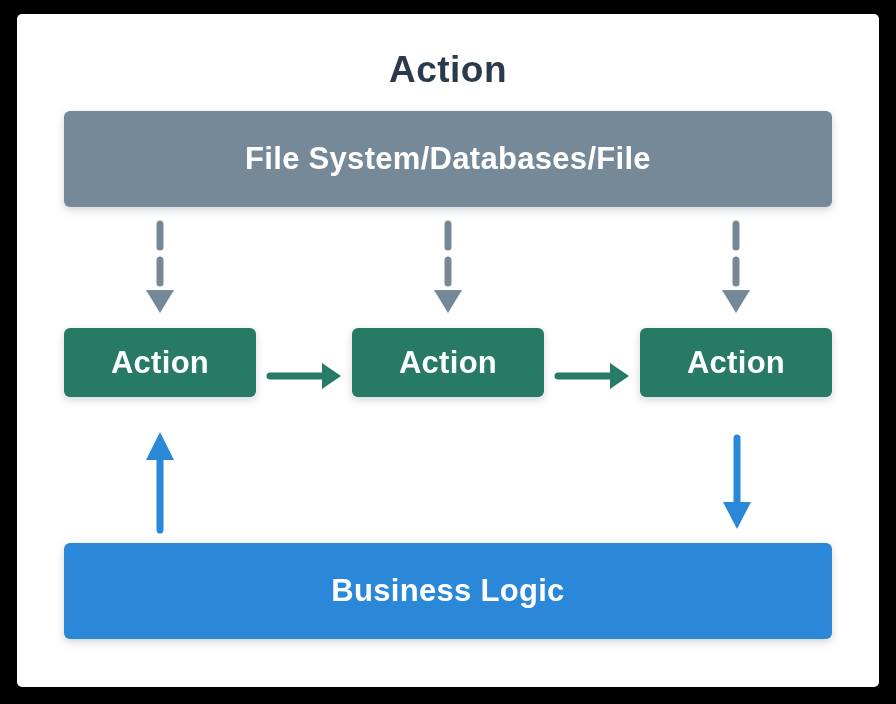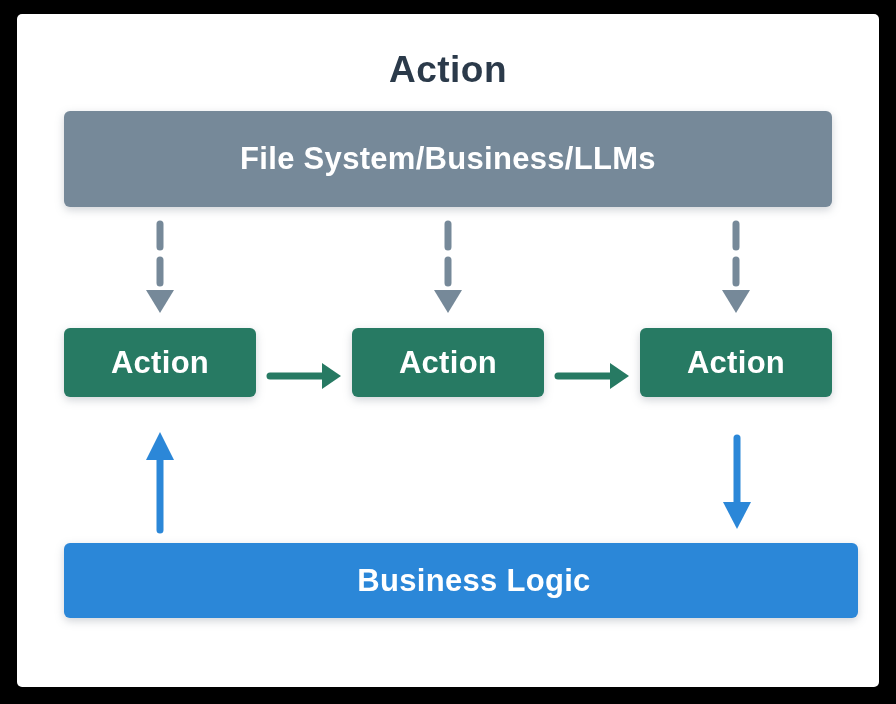--- a/index.html
+++ b/index.html
@@ -61,23 +61,22 @@
     height: 69px;
     background: #277a63;
   }
   .action-1 { left: 64px; }
   .action-2 { left: 352px; }
   .action-3 { left: 640px; }
   .node-business {
     left: 64px;
     top: 543px;
     width: 768px;
-    height: 75px;
+    height: 96px;
     background: #2b87d8;
-    padding-left: 26px;
   }
   .arrow-svg {
     position: absolute;
     display: block;
   }
   .dash-1 { left: 144px; top: 216px; }
   .dash-2 { left: 432px; top: 216px; }
   .dash-3 { left: 720px; top: 216px; }
   .flow-1 { left: 264px; top: 360px; }
   .flow-2 { left: 552px; top: 360px; }
@@ -86,21 +85,21 @@
 </style>
 </head>
 <body>
 
 <div class="stage">
   <div class="card"></div>
 
   <div class="title">Action</div>
 
   <div class="node node-resources">
-    <span>File System/Business/LLMs</span>
+    <span>File System/Databases/File</span>
   </div>
 
   <svg class="arrow-svg dash-1" width="32" height="102" viewBox="0 0 32 102">
     <line x1="16" y1="8" x2="16" y2="74" stroke-width="7" stroke-linecap="round" stroke-dasharray="23 13" stroke="#768999"></line>
     <polygon points="2,74 30,74 16,97" fill="#768999"></polygon>
   </svg>
   <svg class="arrow-svg dash-2" width="32" height="102" viewBox="0 0 32 102">
     <line x1="16" y1="8" x2="16" y2="74" stroke-width="7" stroke-linecap="round" stroke-dasharray="23 13" stroke="#768999"></line>
     <polygon points="2,74 30,74 16,97" fill="#768999"></polygon>
   </svg>

